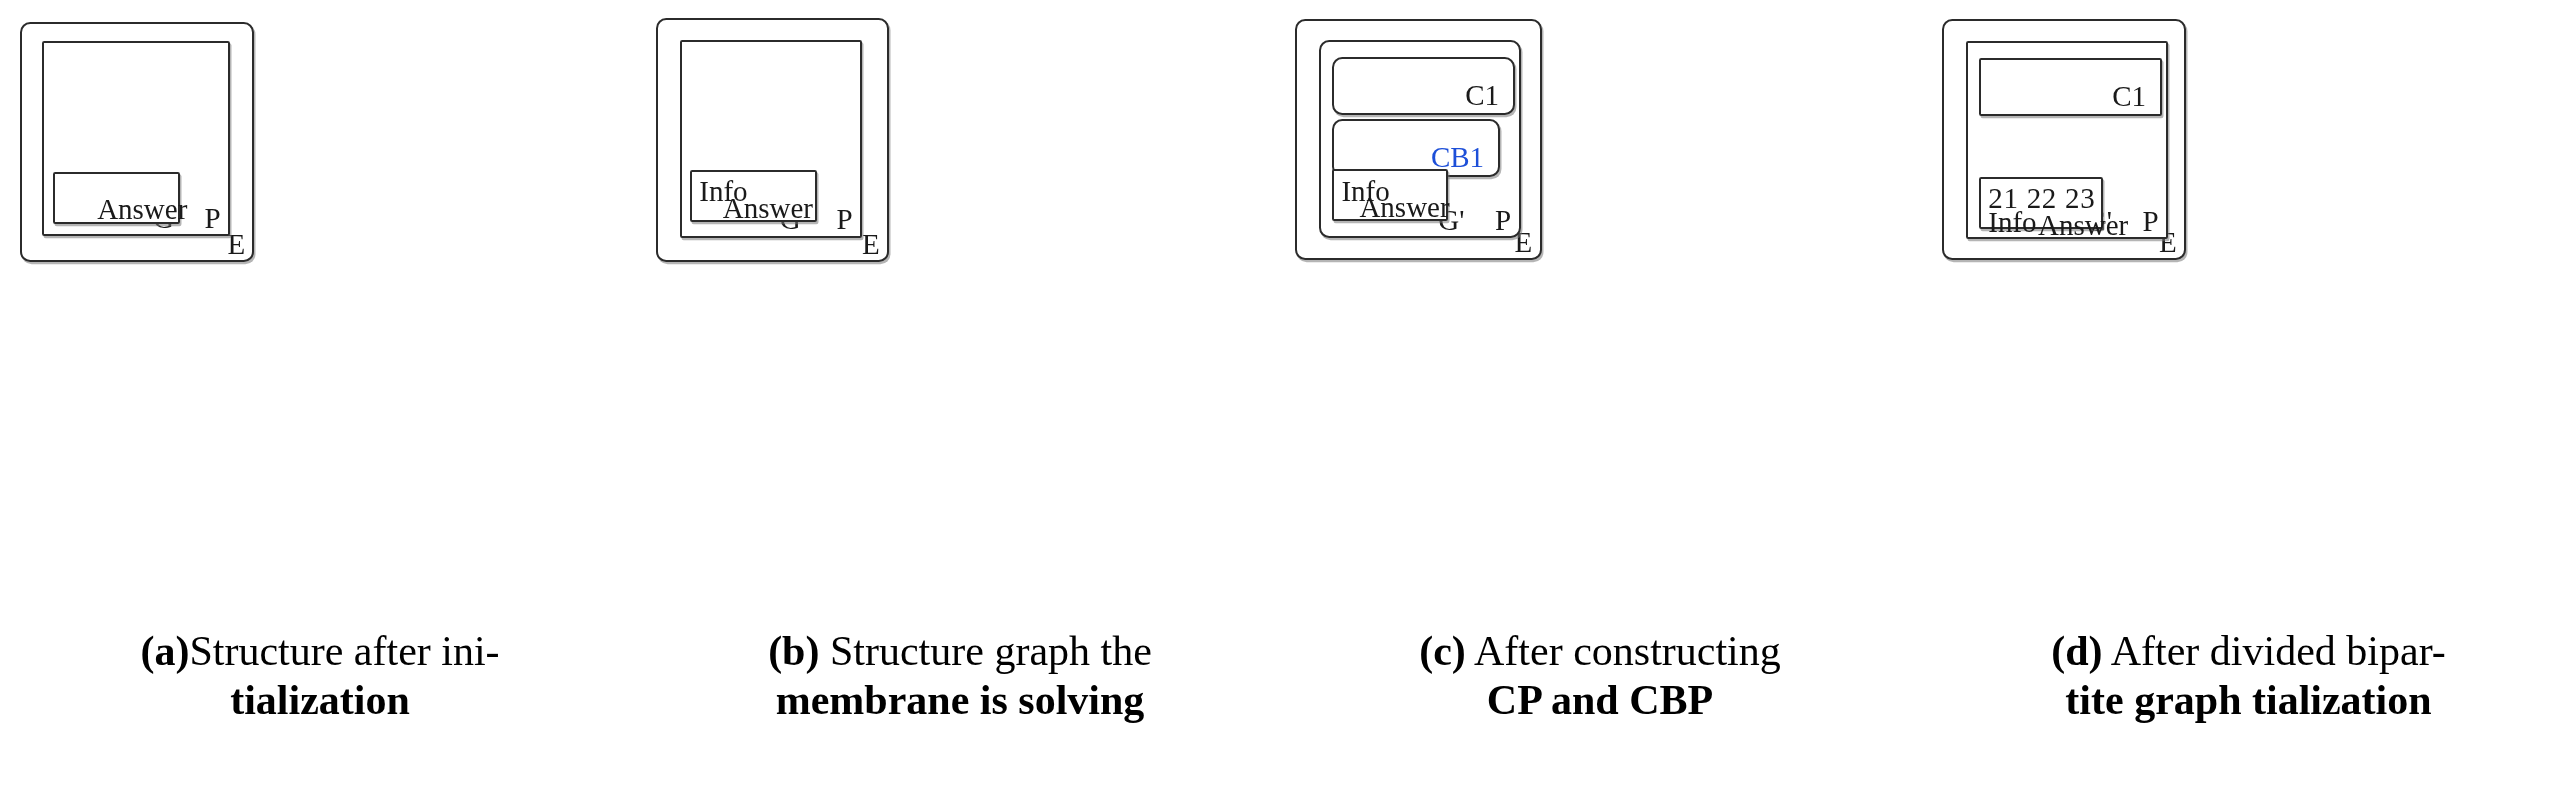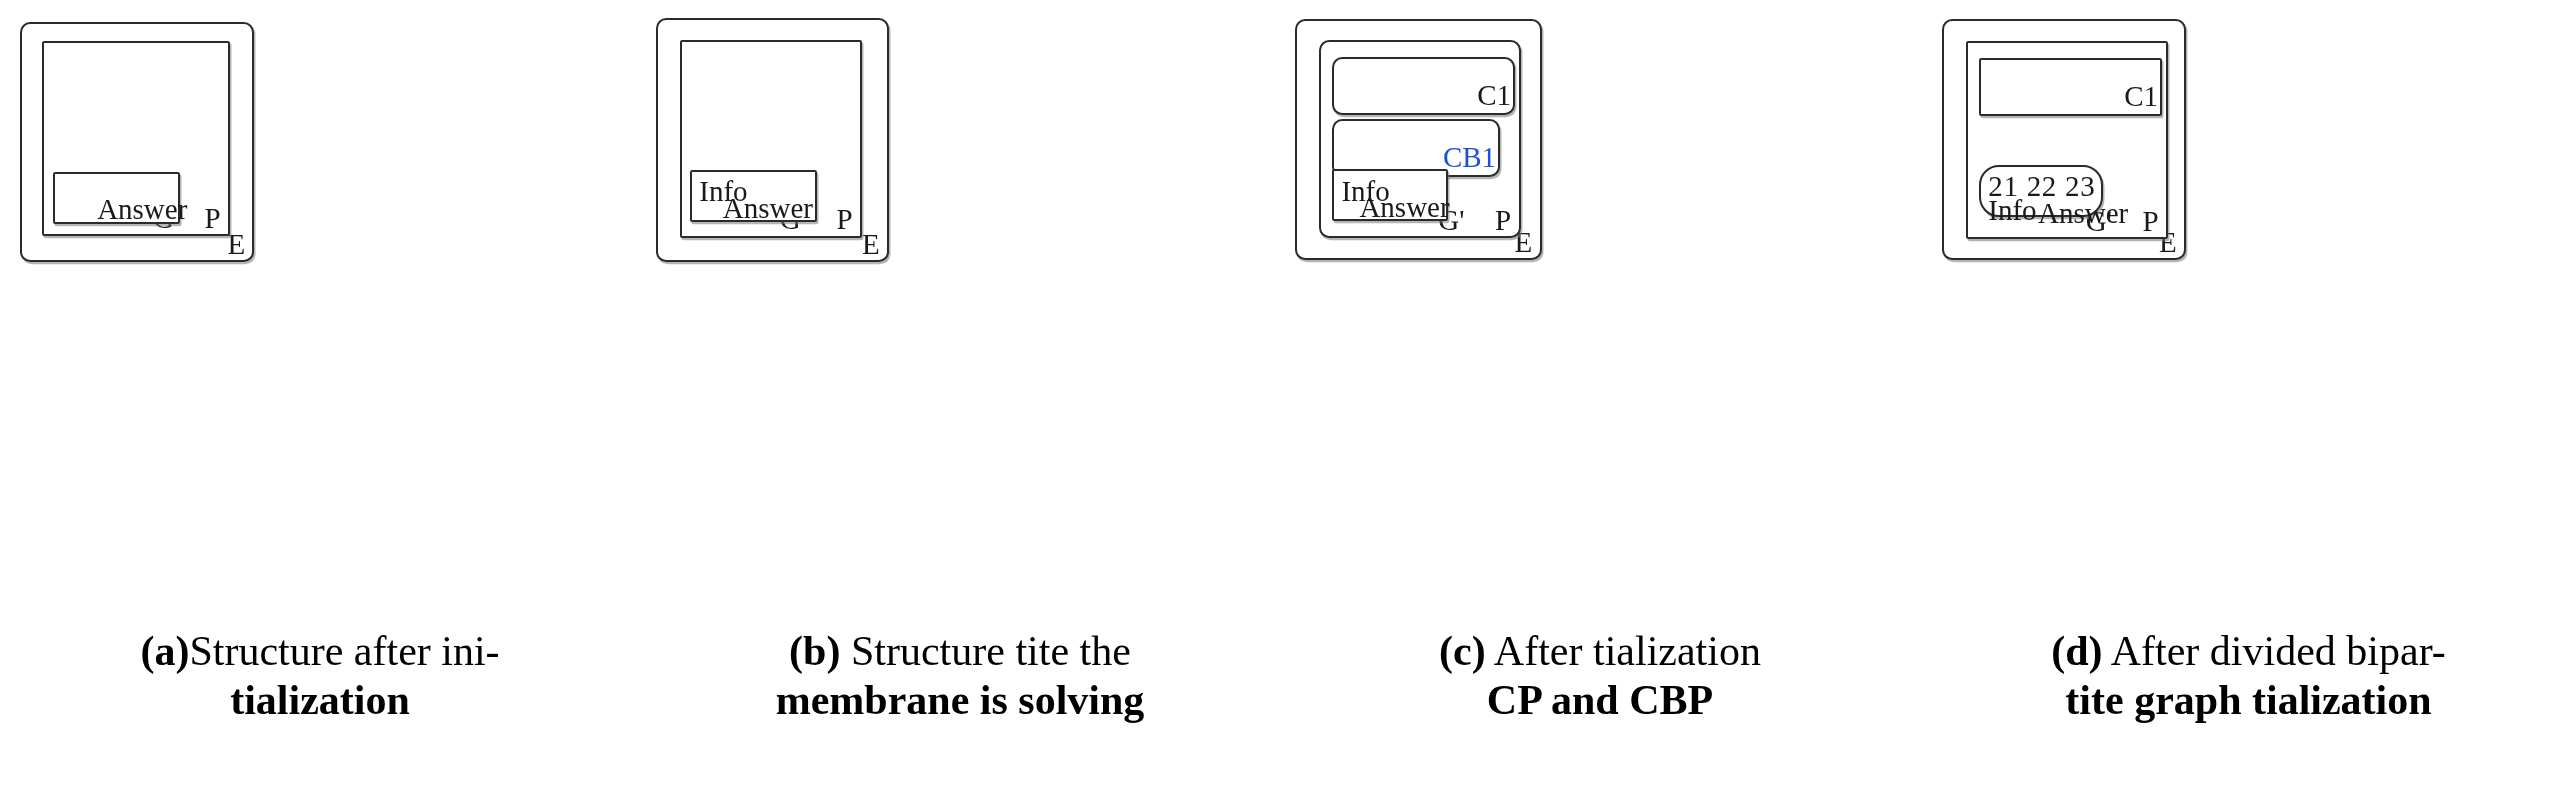--- a/index.html
+++ b/index.html
@@ -48,21 +48,21 @@
     right: 7.3px;
     bottom: 1.5px;
     font-size: 29px;
     line-height: 1;
     font-family: "Liberation Serif", "DejaVu Serif", serif;
     white-space: nowrap;
     color: #1a1a1a;
   }
   .corner-label.offset-left { right: 54px; }
   .corner-label.cb1 { color: #1d4fd8; }
-  .corner-label.c1 { right: 2px; bottom: 2.9px; }
+  .corner-label.c1 { right: 14px; bottom: 2.9px; }
 
   
   .box-text {
     position: absolute;
     font-size: 29px;
     line-height: 1;
     white-space: nowrap;
     color: #1a1a1a;
   }
 
@@ -140,21 +140,21 @@
         <span class="corner-label offset-left">G'</span>
 
         <div class="membrane sharp" style="left:8px; top:128px; width:127px; height:52px;">
           <span class="box-text t-info">Info</span>
           <span class="box-text t-answer-c">Answer</span>
         </div>
       </div>
     </div>
 
     <div class="caption">
-      <span class="lead">(b)</span><span> Structure tite the</span>
+      <span class="lead">(b)</span><span> Structure graph the</span>
       <span class="l2">membrane is solving</span>
     </div>
   </div>
 
   <div class="panel panel-c">
 
     <div class="membrane c-E">
       <span class="corner-label">E</span>
 
       <div class="membrane" style="left:22px; top:19px; width:202px; height:198px;">
@@ -170,39 +170,39 @@
         </div>
 
         <div class="membrane sharp" style="left:11.6px; top:127px; width:116px; height:52px;">
           <span class="box-text t-info">Info</span>
           <span class="box-text t-answer-c">Answer</span>
         </div>
       </div>
     </div>
 
     <div class="caption">
-      <span class="lead">(c)</span><span> After tialization</span>
+      <span class="lead">(c)</span><span> After constructing</span>
       <span class="l2">CP and CBP</span>
     </div>
   </div>
 
   <div class="panel panel-d">
 
     <div class="membrane d-E">
       <span class="corner-label">E</span>
 
       <div class="membrane sharp" style="left:22px; top:20.4px; width:202px; height:198px;">
         <span class="corner-label">P</span>
         <span class="corner-label offset-left">G'</span>
 
         <div class="membrane sharp" style="left:11px; top:14.5px; width:183px; height:58px;">
           <span class="corner-label c1">C1</span>
         </div>
 
-        <div class="membrane sharp" style="left:11px; top:122px; width:124px; height:52px;border-radius:20px;">
+        <div class="membrane sharp" style="left:11px; top:134px; width:124px; height:52px;">
           <span class="box-text t-nums">21 22 23</span>
           <span class="box-text t-info-d">Info</span>
           <span class="box-text t-answer-d">Answer</span>
         </div>
       </div>
     </div>
 
     <div class="caption">
       <span class="lead">(d)</span><span> After divided bipar-</span>
       <span class="l2">tite graph tialization</span>

